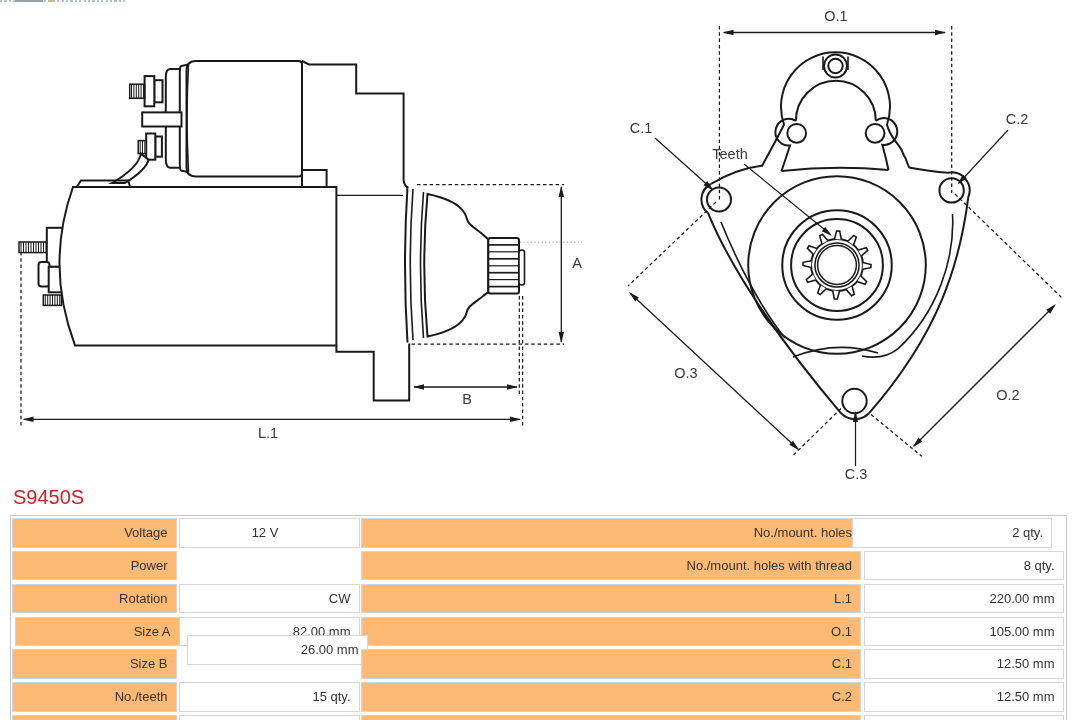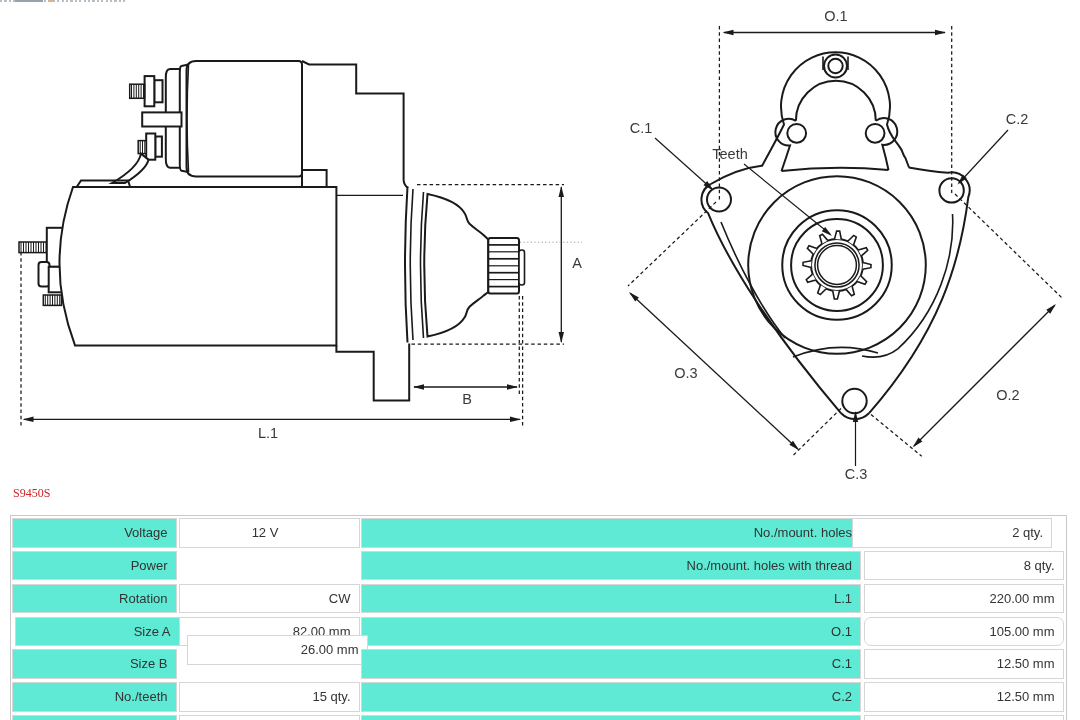--- a/index.html
+++ b/index.html
@@ -1,26 +1,26 @@
 <!DOCTYPE html>
 <html><head><meta charset="utf-8">
 <style>
 html,body{margin:0;padding:0;width:1080px;height:720px;overflow:hidden;background:#fff;
 font-family:"Liberation Sans",sans-serif;}
 #wm{position:absolute;left:0;top:0;width:126px;height:2px;
 background:repeating-linear-gradient(90deg,#b7c0c7 0 2.2px,#fff 2.2px 4.4px);}
 #wm2{position:absolute;left:15px;top:0;width:28px;height:2px;background:#97a2ab;}
 #wm3{position:absolute;left:48px;top:0;width:6px;height:2px;background:#d9b38c;}
 svg text{font-family:"Liberation Sans",sans-serif;}
-#title{position:absolute;left:13px;top:486px;font-size:12px;color:#cc2229;font-family:Liberation Serif, serif;}
+#title{position:absolute;left:13px;top:486px;font-size:20px;color:#cc2229;}
 #spec{position:absolute;left:10px;top:515px;width:1054.5px;height:204px;
 border:1px solid #c9c9c9;}
 .cell{position:absolute;box-sizing:border-box;border:1px solid #d6d6d6;height:29.5px;
 padding:6px 8px 0 0;text-align:right;font-size:13px;color:#333;white-space:nowrap;overflow:hidden;}
-.cell.l{background:#5eead4;}
+.cell.l{background:#fdba74;}
 .cell.v{background:#fff;}
 </style></head>
 <body>
 <div id="wm"></div>
 <div id="wm2"></div>
 <div id="wm3"></div>
 <svg width="1080" height="492" viewBox="0 0 1080 492" style="position:absolute;left:0;top:0">
 <rect x="46.8" y="227.8" width="16" height="39" stroke="#1a1a1a" stroke-width="2" fill="#fff"></rect>
 <rect x="38.5" y="262" width="11" height="24.5" rx="3" stroke="#1a1a1a" stroke-width="2" fill="#fff"></rect>
 <rect x="48.7" y="266.8" width="14" height="25.5" stroke="#1a1a1a" stroke-width="2" fill="#fff"></rect>
@@ -180,21 +180,21 @@
 <div class="cell l" style="left:1px;top:34.9px;width:164.5px;">Power</div>
 <div class="cell l" style="left:350px;top:34.9px;width:500px;">No./mount. holes with thread</div>
 <div class="cell v" style="left:852.5px;top:34.9px;width:200px;">8 qty.</div>
 <div class="cell v" style="left:167.5px;top:67.7px;width:181px;">CW</div>
 <div class="cell l" style="left:1px;top:67.7px;width:164.5px;">Rotation</div>
 <div class="cell l" style="left:350px;top:67.7px;width:500px;">L.1</div>
 <div class="cell v" style="left:852.5px;top:67.7px;width:200px;">220.00 mm</div>
 <div class="cell l" style="left:4px;top:100.6px;width:164.5px;">Size A</div>
 <div class="cell v" style="left:167.5px;top:100.6px;width:181px;">82.00 mm</div>
 <div class="cell l" style="left:350px;top:100.6px;width:500px;">O.1</div>
-<div class="cell v" style="left:852.5px;top:100.6px;width:200px;border-radius:7px;">105.00 mm</div>
+<div class="cell v" style="left:852.5px;top:100.6px;width:200px;">105.00 mm</div>
 <div class="cell l" style="left:1px;top:133.4px;width:164.5px;">Size B</div>
 <div class="cell v" style="left:167.5px;top:119px;width:181px;margin-left:8px;">26.00 mm</div>
 <div class="cell l" style="left:350px;top:133.4px;width:500px;">C.1</div>
 <div class="cell v" style="left:852.5px;top:133.4px;width:200px;">12.50 mm</div>
 <div class="cell l" style="left:1px;top:166.3px;width:164.5px;">No./teeth</div>
 <div class="cell v" style="left:167.5px;top:166.3px;width:181px;">15 qty.</div>
 <div class="cell l" style="left:350px;top:166.3px;width:500px;">C.2</div>
 <div class="cell v" style="left:852.5px;top:166.3px;width:200px;">12.50 mm</div>
 <div class="cell l" style="left:1px;top:199.2px;width:164.5px;">Weight</div>
 <div class="cell v" style="left:167.5px;top:199.2px;width:181px;">4.20 kg</div>

